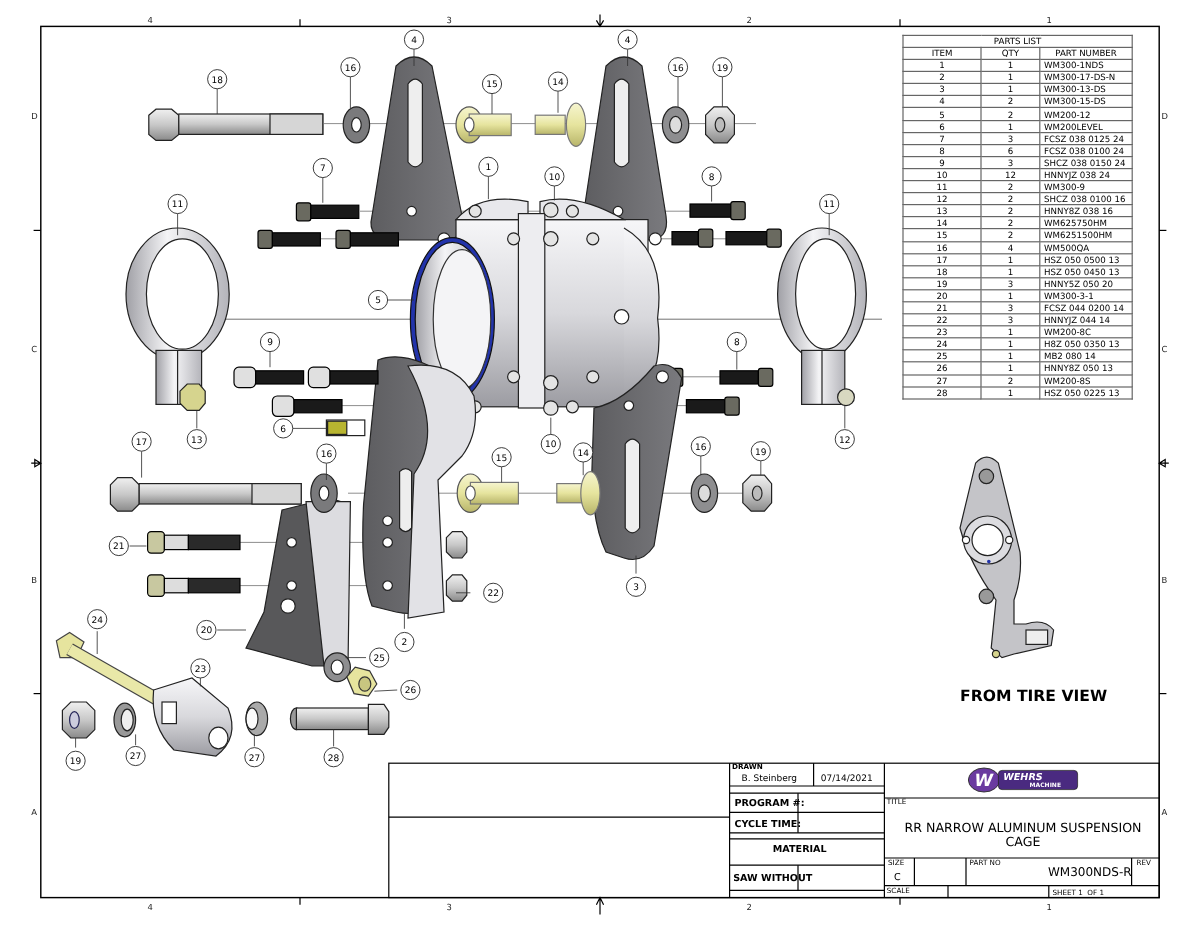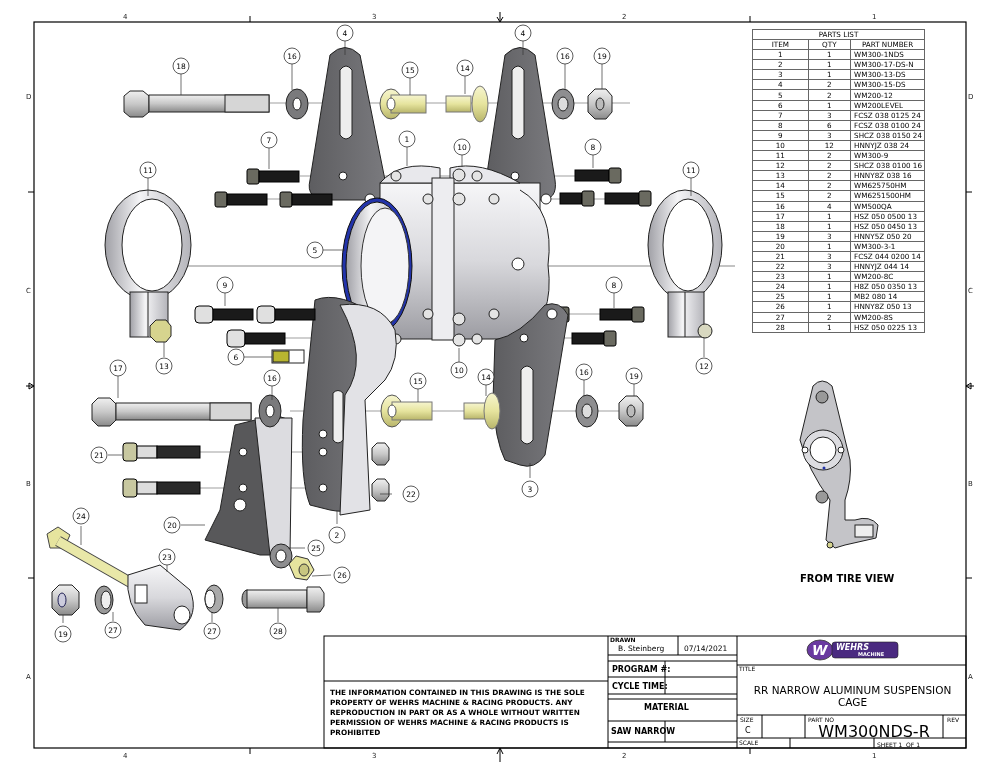--- a/index.html
+++ b/index.html
@@ -1,32 +1,32 @@
 <!DOCTYPE html>
 <html><head>
 <meta charset="utf-8">
 <style>
   html,body{margin:0;padding:0;background:#fff;}
   body{width:1000px;height:773px;position:relative;overflow:hidden;font-family:"DejaVu Sans",sans-serif;color:#000;}
   .sheet{position:absolute;left:0;top:0;width:1000px;height:773px;}
   .zone-label{position:absolute;font-size:7px;color:#222;font-family:"DejaVu Sans",sans-serif;}
   #drawing{position:absolute;left:0;top:0;}
   
-  .parts{position:absolute;left:752px;top:29px;width:173px;border-collapse:collapse;font-size:7.2px;font-family:"DejaVu Sans",sans-serif;}
+  .parts{position:absolute;left:752px;top:29px;width:192px;border-collapse:collapse;font-size:7.2px;font-family:"DejaVu Sans",sans-serif;}
   .parts td,.parts th{border:1px solid #666;padding:0 2px;height:9.1px;line-height:9px;font-weight:normal;white-space:nowrap;}
   .parts th{text-align:center;}
   .parts td.c{text-align:center;}
   .parts td.pn{text-align:left;padding-left:3px;margin-left:48px;}
   .parts .title-row th{height:9px;}
   .tb-text{position:absolute;font-family:"DejaVu Sans",sans-serif;}
   .prop-title{position:absolute;left:328px;top:652px;width:278px;text-align:center;font-size:12.5px;font-weight:bold;}
   .prop-notice{position:absolute;left:330px;top:688px;width:282px;font-size:7.3px;font-weight:bold;line-height:10px;}
   .lbl-small{font-size:6px;font-weight:bold;}
   .lbl-med{font-size:8px;font-weight:bold;}
-  .view-caption{position:absolute;left:800px;top:573px;font-size:10px;font-weight:bold;}
+  .view-caption{position:absolute;left:800px;top:573px;font-size:13px;font-weight:bold;}
   .logo{position:absolute;left:806px;top:638px;width:96px;height:24px;}
 </style>
 </head>
 <body>
 
 <div class="sheet">
 
   <span class="zone-label" style="left:123px;top:13px;">4</span>
   <span class="zone-label" style="left:372px;top:13px;">3</span>
   <span class="zone-label" style="left:622px;top:13px;">2</span>
@@ -724,48 +724,47 @@
         <tr>
           <td class="c">28</td>
           <td class="c">1</td>
           <td class="pn">HSZ 050 0225 13</td>
         </tr>
       </tbody>
   </table>
 
   <div class="view-caption">FROM TIRE VIEW</div>
 
-  <div class="prop-notice">THE INFORMATION CONTAINED IN THIS DRAWING IS THE SOLE PROPERTY OF WEHRS MACHINE &amp; RACING PRODUCTS. ANY REPRODUCTION IN PART OR AS A WHOLE WITHOUT WRITTEN PERMISSION OF WEHRS MACHINE &amp; RACING PRODUCTS IS PROHIBITED</div>
 
   <div class="tb-text lbl-small" style="left:610px;top:636px;">DRAWN</div>
   <div class="tb-text" style="left:618px;top:644px;font-size:7.5px;">B. Steinberg</div>
   <div class="tb-text" style="left:684px;top:644px;font-size:7.5px;">07/14/2021</div>
 
   <div class="tb-text lbl-med" style="left:612px;top:665px;">PROGRAM #:</div>
   <div class="tb-text" style="left:670px;top:665px;font-size:8px;"></div>
   <div class="tb-text lbl-med" style="left:612px;top:682px;">CYCLE TIME:</div>
   <div class="tb-text" style="left:670px;top:682px;font-size:8px;"></div>
   <div class="tb-text lbl-med" style="left:612px;top:703px;margin-left:32px;">MATERIAL</div>
   <div class="tb-text" style="left:670px;top:703px;font-size:8px;"></div>
-  <div class="tb-text lbl-med" style="left:611px;top:727px;">SAW NARROW</div>
+  <div class="tb-text lbl-med" style="left:611px;top:727px;">SAW WITHOUT</div>
   <div class="tb-text" style="left:670px;top:727px;font-size:8px;"></div>
 
   <svg class="logo" viewBox="0 0 96 24">
     <ellipse cx="14" cy="12" rx="13" ry="10" fill="#6a3aa0" stroke="#333" stroke-width="0.8"></ellipse>
     <text x="6" y="17" font-size="14" font-weight="bold" fill="#fff" font-family="DejaVu Sans, sans-serif" font-style="italic">W</text>
     <rect x="26" y="4" width="66" height="16" rx="3" fill="#4a2a80" stroke="#222" stroke-width="0.6"></rect>
     <text x="30" y="12" font-size="8" font-weight="bold" fill="#fff" font-family="DejaVu Sans, sans-serif" font-style="italic">WEHRS</text>
     <text x="52" y="18" font-size="5" font-weight="bold" fill="#fff" font-family="DejaVu Sans, sans-serif">MACHINE</text>
   </svg>
 
   <div class="tb-text lbl-small" style="left:739px;top:665px;font-weight:normal;">TITLE</div>
   <div class="tb-text" style="left:739px;top:684px;width:227px;text-align:center;font-size:10.5px;">RR NARROW ALUMINUM SUSPENSION CAGE</div>
 
   <div class="tb-text" style="left:740px;top:716px;font-size:6px;">SIZE</div>
   <div class="tb-text" style="left:745px;top:726px;font-size:8px;">C</div>
   <div class="tb-text" style="left:808px;top:716px;font-size:6px;">PART NO</div>
-  <div class="tb-text" style="left:805px;top:722px;width:138px;text-align:center;font-size:16px;">WM300NDS-R</div>
+  <div class="tb-text" style="left:805px;top:722px;width:138px;text-align:right;font-size:10px;">WM300NDS-R</div>
   <div class="tb-text" style="left:947px;top:716px;font-size:6px;">REV</div>
   <div class="tb-text" style="left:950px;top:726px;font-size:8px;"></div>
   <div class="tb-text" style="left:739px;top:739px;font-size:6px;">SCALE</div>
   <div class="tb-text" style="left:795px;top:739px;font-size:6px;"></div>
   <div class="tb-text" style="left:877px;top:741px;font-size:6px;white-space:pre;">SHEET 1  OF 1</div>
 </div>
 
 </body></html>

